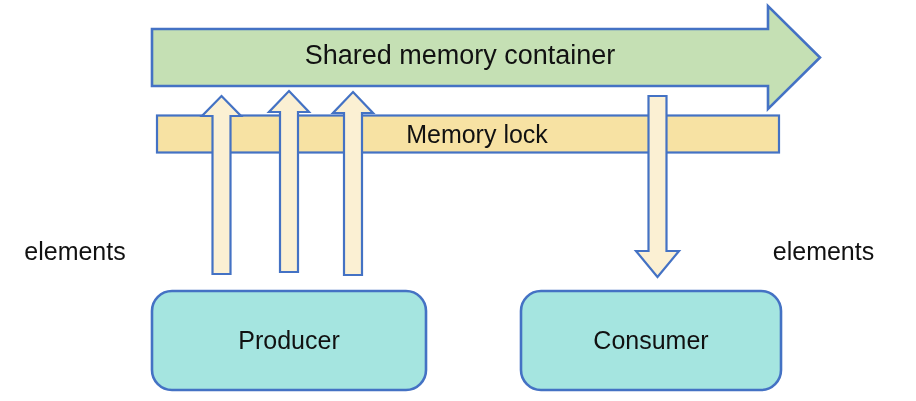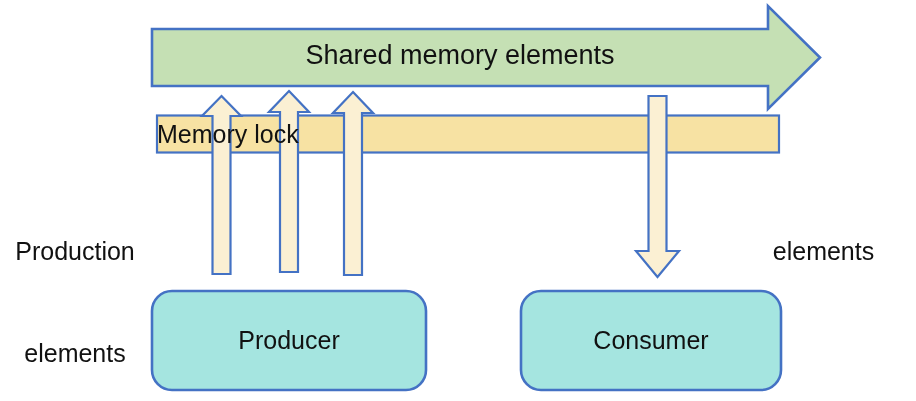--- a/index.html
+++ b/index.html
@@ -38,23 +38,24 @@
     width: 616px;
     text-align: center;
     font-size: 27px;
     line-height: 40px;
   }
   
   #memory-lock-label {
     left: 157px;
     top: 116px;
     width: 560px;
-    text-align: left;
+    text-align: center;
     font-size: 25px;
     line-height: 36px;
+    padding-left: 40px;
   }
   
   #producer-label {
     left: 152px;
     top: 291px;
     width: 274px;
     height: 99px;
     display: flex;
     align-items: center;
     justify-content: center;
@@ -107,30 +108,29 @@
 
     <path d="M 353 92 L 373 113 L 362 113 L 362 275 L 344 275 L 344 113 L 333 113 Z" fill="#fbf0d3" stroke="#4472c4" stroke-width="2.2" stroke-linejoin="miter"></path>
 
     <path d="M 657.5 277 L 636 251 L 648.5 251 L 648.5 96 L 666.5 96 L 666.5 251 L 679 251 Z" fill="#fbf0d3" stroke="#4472c4" stroke-width="2.2" stroke-linejoin="miter"></path>
 
     <rect x="152" y="291" width="274" height="99" rx="20" ry="20" fill="#a5e5e0" stroke="#4472c4" stroke-width="2.6"></rect>
 
     <rect x="521" y="291" width="260" height="99" rx="20" ry="20" fill="#a5e5e0" stroke="#4472c4" stroke-width="2.6"></rect>
   </svg>
 
-  <div class="lbl" id="shared-memory-label">Shared memory elements</div>
+  <div class="lbl" id="shared-memory-label">Shared memory container</div>
 
   <div class="lbl" id="memory-lock-label">Memory lock</div>
 
   <div class="lbl" id="consumer-label">Consumer</div>
 
   <div class="lbl" id="producer-label">Producer</div>
 
   <div class="lbl" id="production-elements-label">
-    <span class="lbl-line">Production</span>
     <span class="lbl-line">elements</span>
   </div>
 
   <div class="lbl" id="consumption-elements-label">
     <span class="lbl-line">elements</span>
   </div>
 
 </div>
 
 </body></html>

